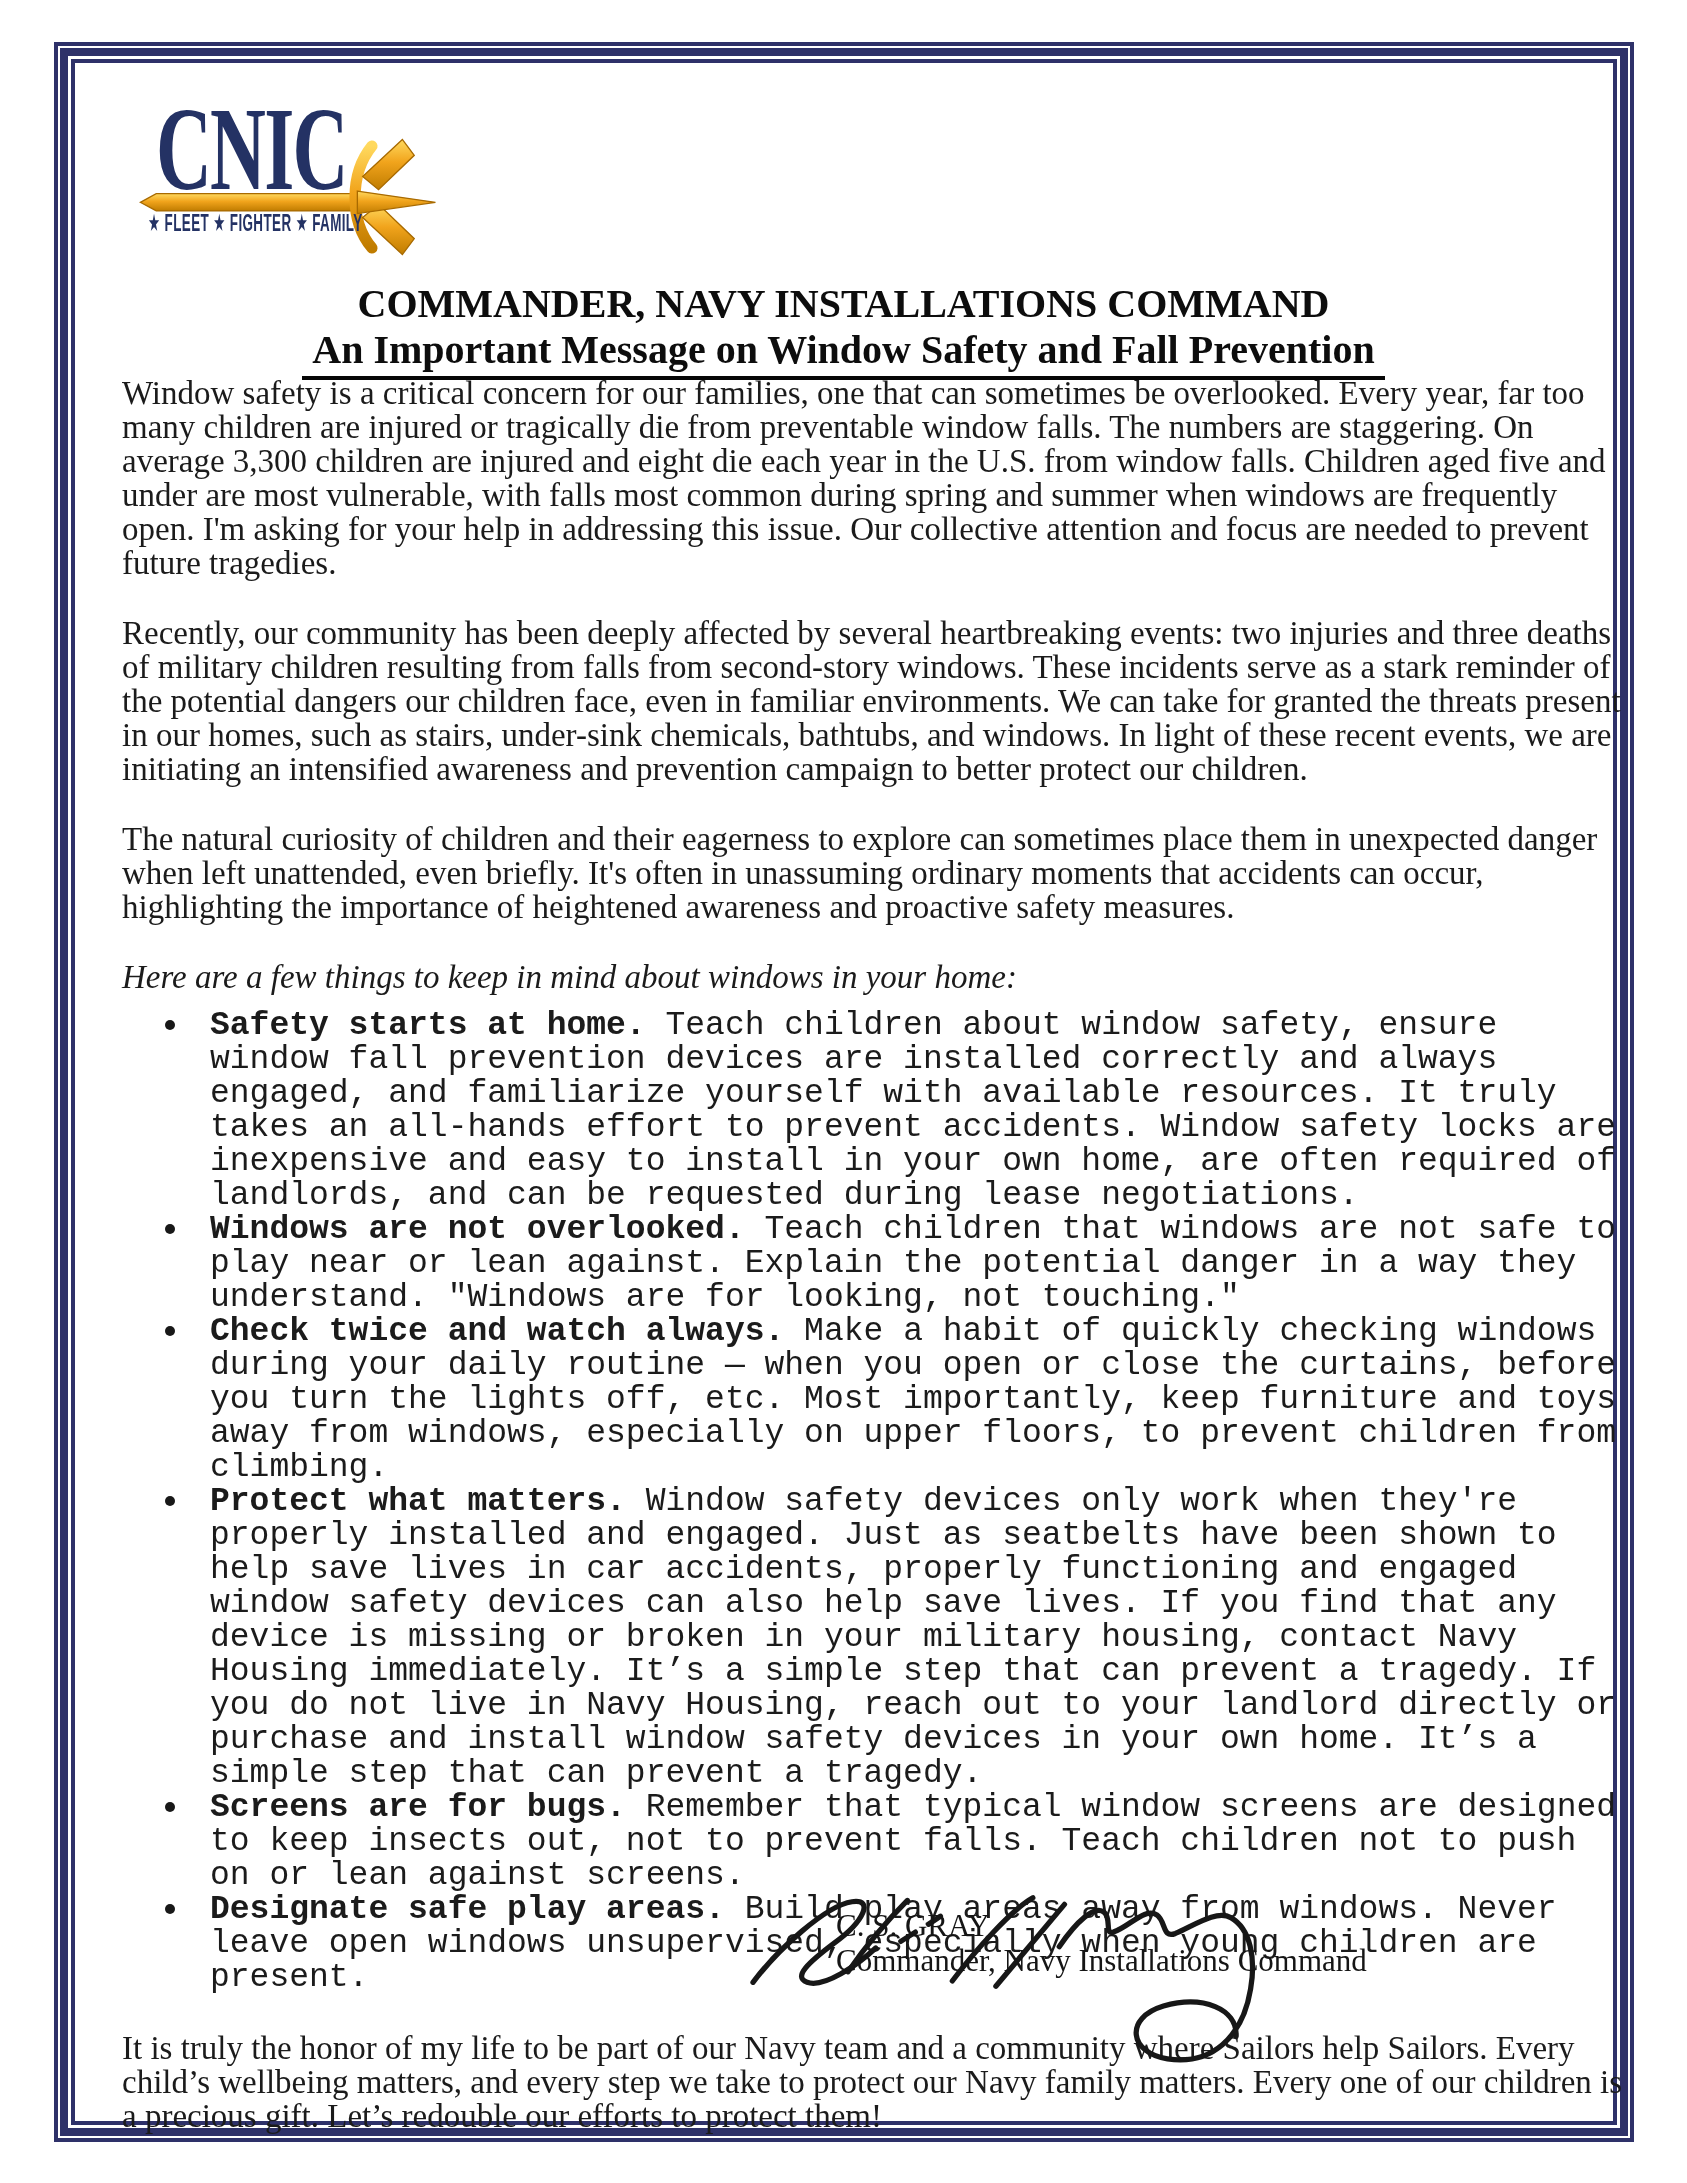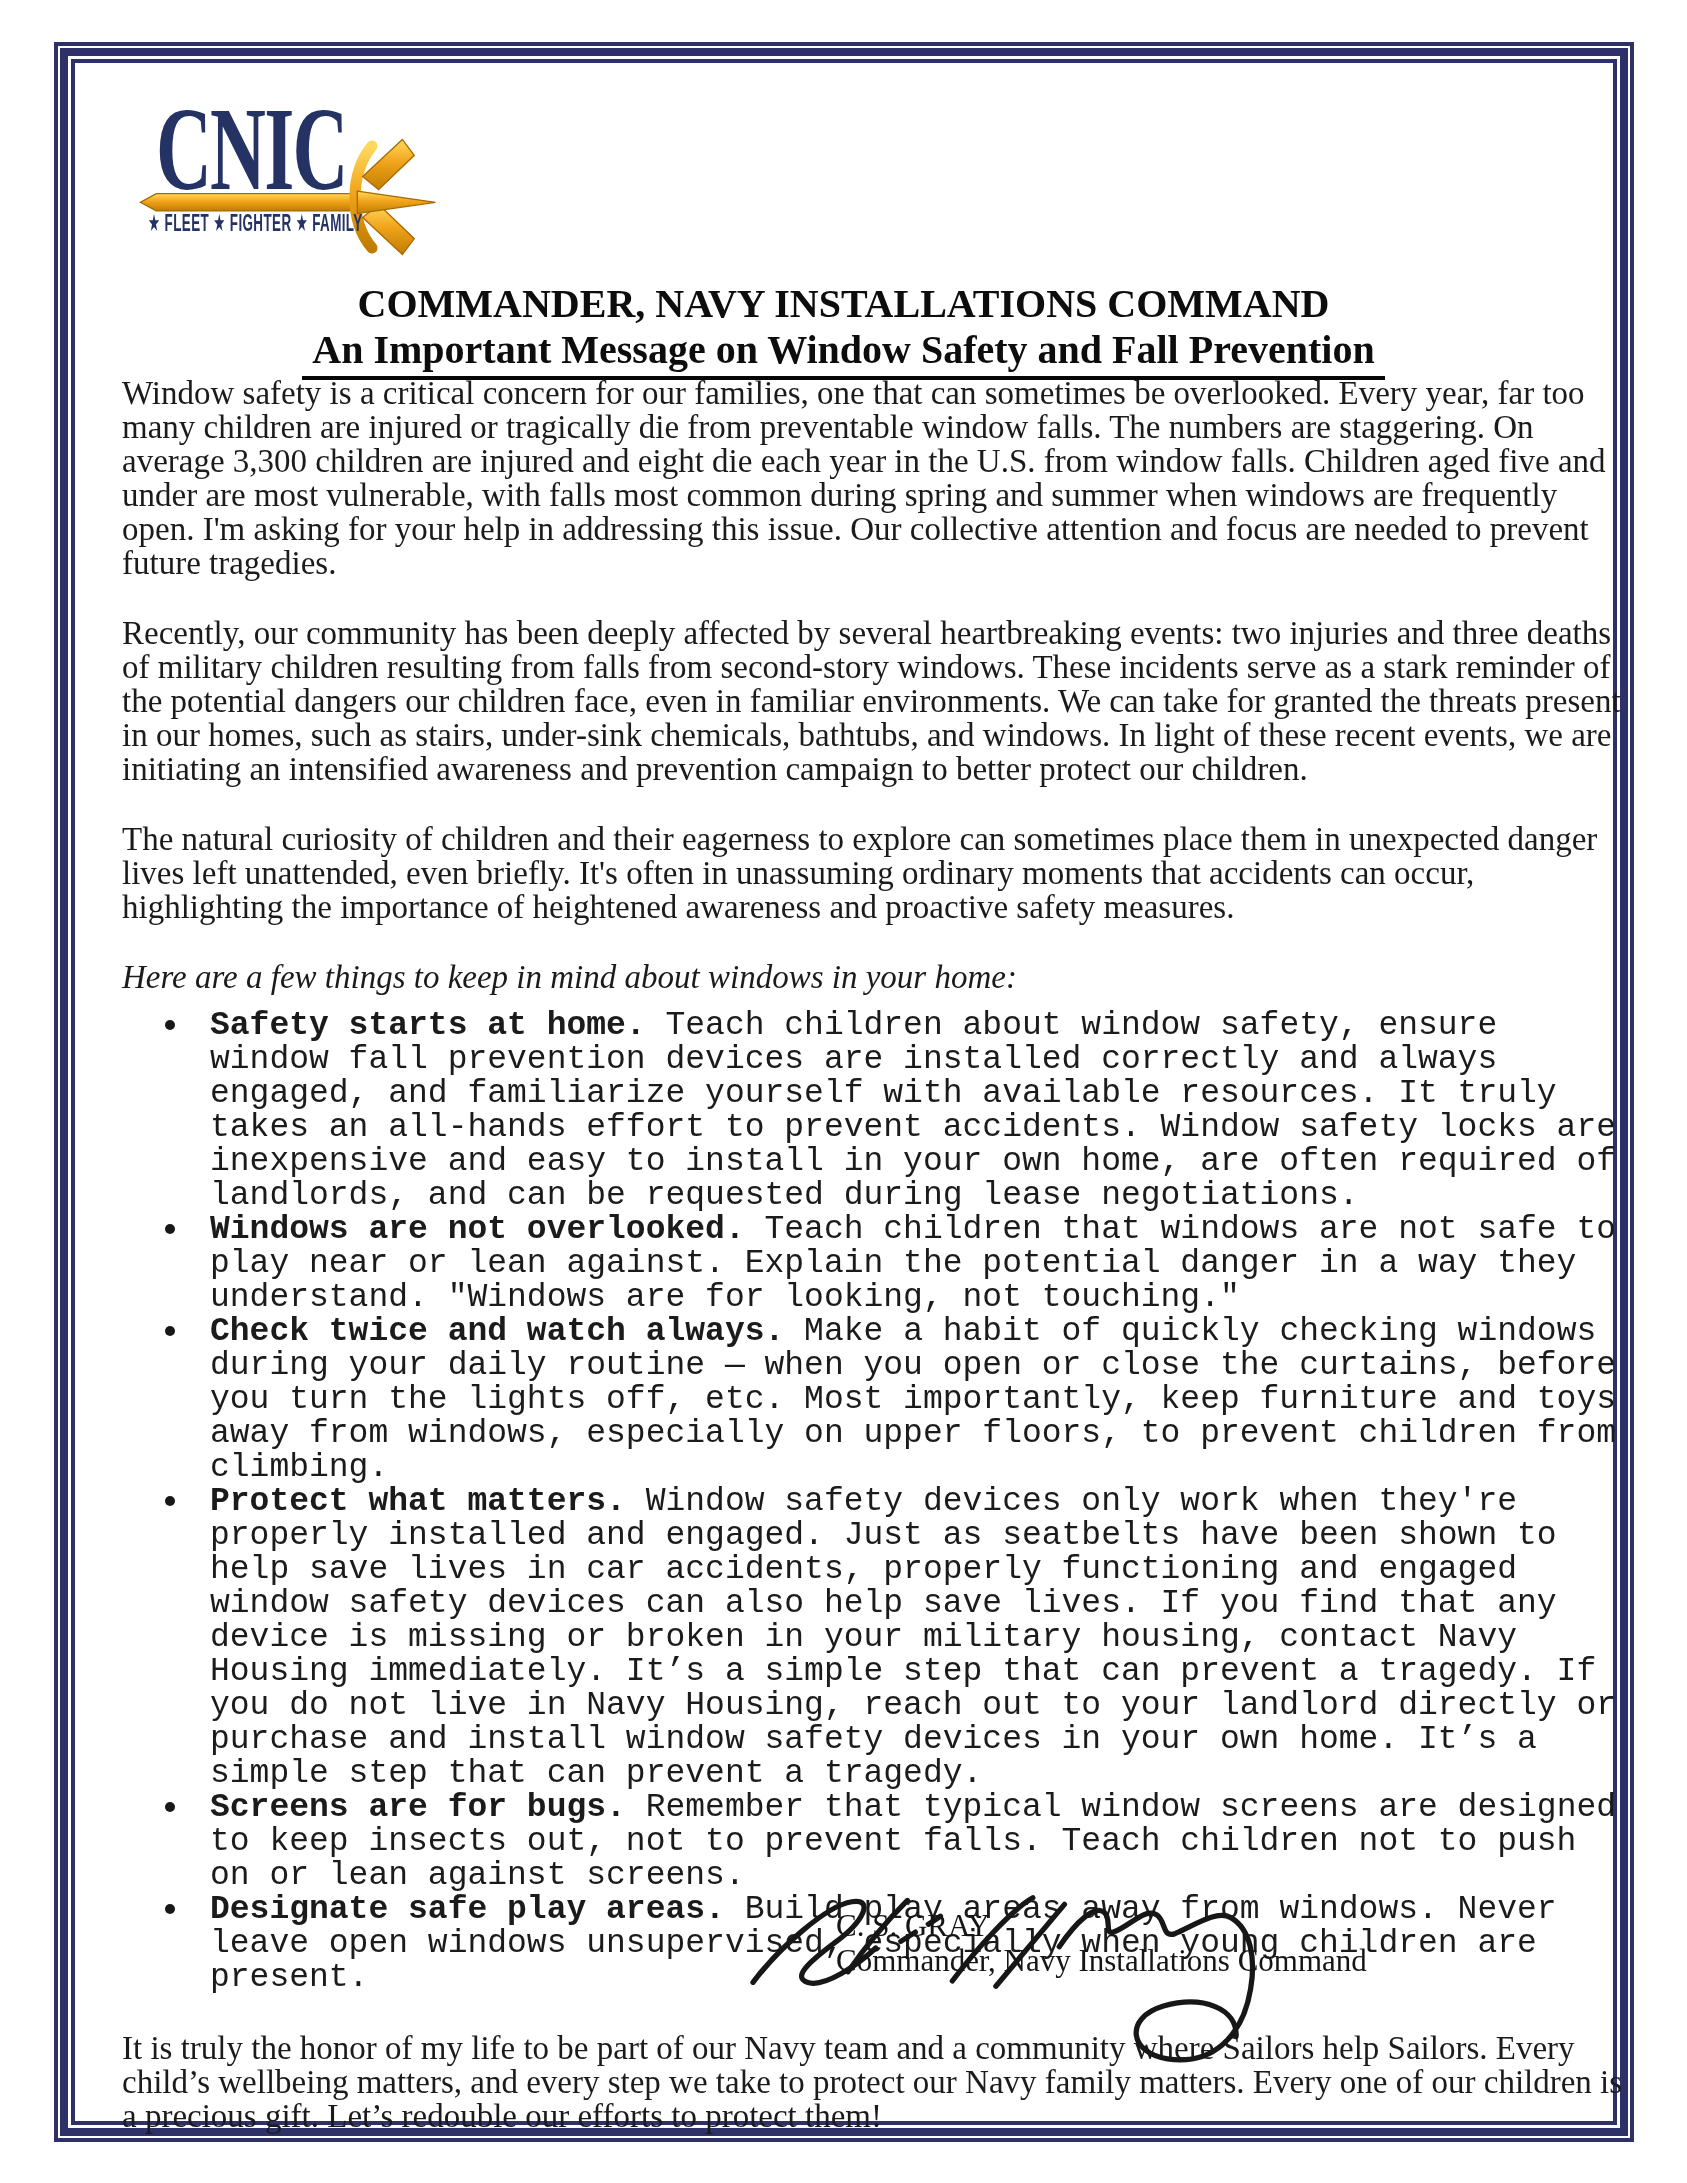--- a/index.html
+++ b/index.html
@@ -92,21 +92,21 @@
 <div class="titles">
   <div class="t1">COMMANDER, NAVY INSTALLATIONS COMMAND</div>
   <div class="t2">
     <span class="u">An Important Message on Window Safety and Fall Prevention</span>
   </div>
 </div>
 
 <div class="flow">
   <p>Window safety is a critical concern for our families, one that can sometimes be overlooked. Every year, far too many children are injured or tragically die from preventable window falls. The numbers are staggering. On average 3,300 children are injured and eight die each year in the U.S. from window falls. Children aged five and under are most vulnerable, with falls most common during spring and summer when windows are frequently open. I'm asking for your help in addressing this issue. Our collective attention and focus are needed to prevent future tragedies.</p>
   <p>Recently, our community has been deeply affected by several heartbreaking events: two injuries and three deaths of military children resulting from falls from second-story windows. These incidents serve as a stark reminder of the potential dangers our children face, even in familiar environments. We can take for granted the threats present in our homes, such as stairs, under-sink chemicals, bathtubs, and windows. In light of these recent events, we are initiating an intensified awareness and prevention campaign to better protect our children.</p>
-  <p>The natural curiosity of children and their eagerness to explore can sometimes place them in unexpected danger lives left unattended, even briefly. It's often in unassuming ordinary moments that accidents can occur, highlighting the importance of heightened awareness and proactive safety measures.</p>
+  <p>The natural curiosity of children and their eagerness to explore can sometimes place them in unexpected danger when left unattended, even briefly. It's often in unassuming ordinary moments that accidents can occur, highlighting the importance of heightened awareness and proactive safety measures.</p>
   <p class="intro">Here are a few things to keep in mind about windows in your home:</p>
   <ul>
     <li><b>Safety starts at home.</b> <span>Teach children about window safety, ensure window fall prevention devices are installed correctly and always engaged, and familiarize yourself with available resources. It truly takes an all-hands effort to prevent accidents. Window safety locks are inexpensive and easy to install in your own home, are often required of landlords, and can be requested during lease negotiations.</span></li>
     <li><b>Windows are not overlooked.</b> <span>Teach children that windows are not safe to play near or lean against. Explain the potential danger in a way they understand. "Windows are for looking, not touching."</span></li>
     <li><b>Check twice and watch always.</b> <span>Make a habit of quickly checking windows during your daily routine — when you open or close the curtains, before you turn the lights off, etc. Most importantly, keep furniture and toys away from windows, especially on upper floors, to prevent children from climbing.</span></li>
     <li><b>Protect what matters.</b> <span>Window safety devices only work when they're properly installed and engaged. Just as seatbelts have been shown to help save lives in car accidents, properly functioning and engaged window safety devices can also help save lives. If you find that any device is missing or broken in your military housing, contact Navy Housing immediately. It’s a simple step that can prevent a tragedy. If you do not live in Navy Housing, reach out to your landlord directly or purchase and install window safety devices in your own home. It’s a simple step that can prevent a tragedy.</span></li>
     <li><b>Screens are for bugs.</b> <span>Remember that typical window screens are designed to keep insects out, not to prevent falls. Teach children not to push on or lean against screens.</span></li>
     <li><b>Designate safe play areas.</b> <span>Build play areas away from windows. Never leave open windows unsupervised, especially when young children are present.</span></li>
   </ul>
   <p>It is truly the honor of my life to be part of our Navy team and a community where Sailors help Sailors. Every child’s wellbeing matters, and every step we take to protect our Navy family matters. Every one of our children is a precious gift. Let’s redouble our efforts to protect them!</p>

